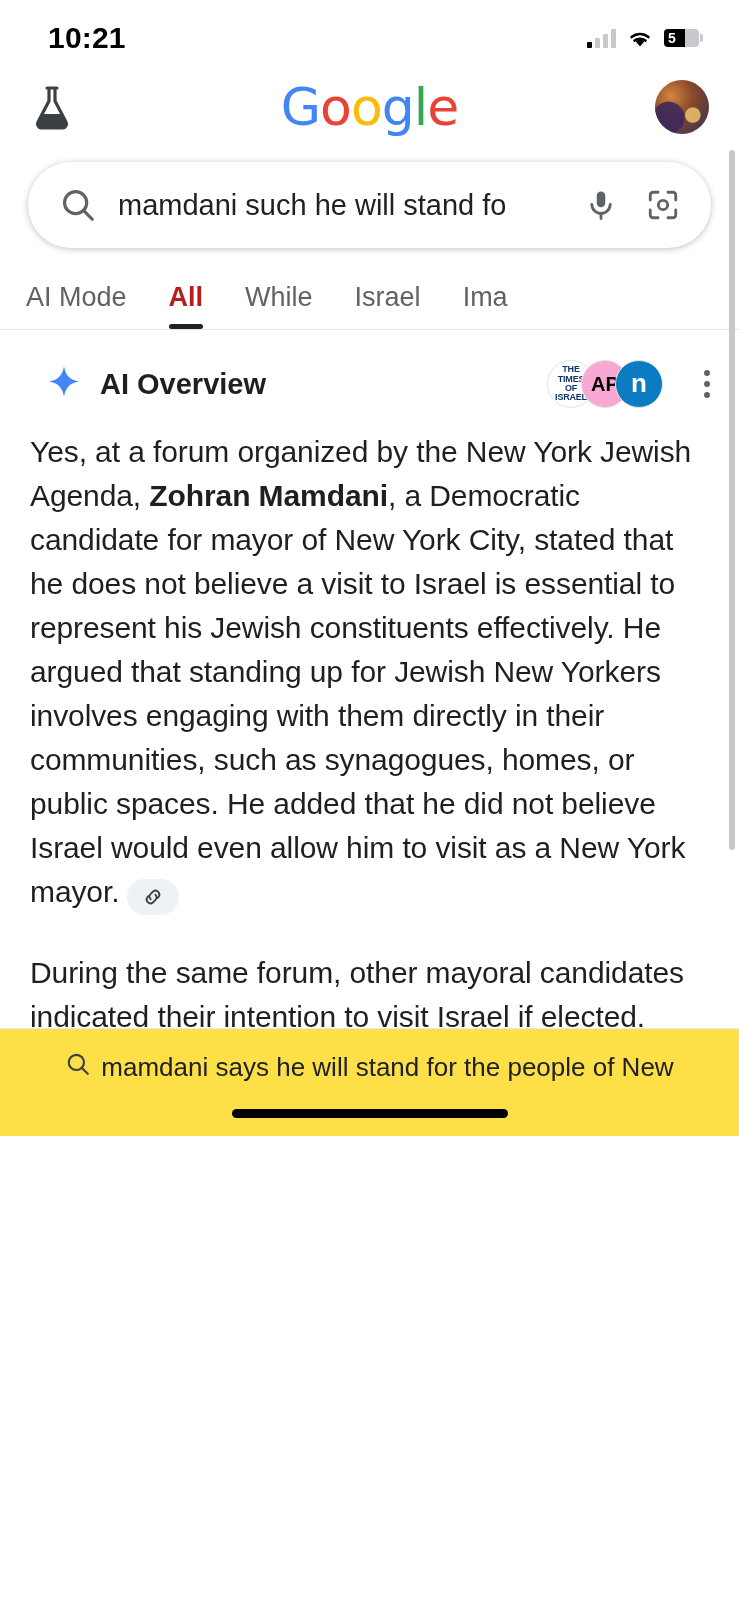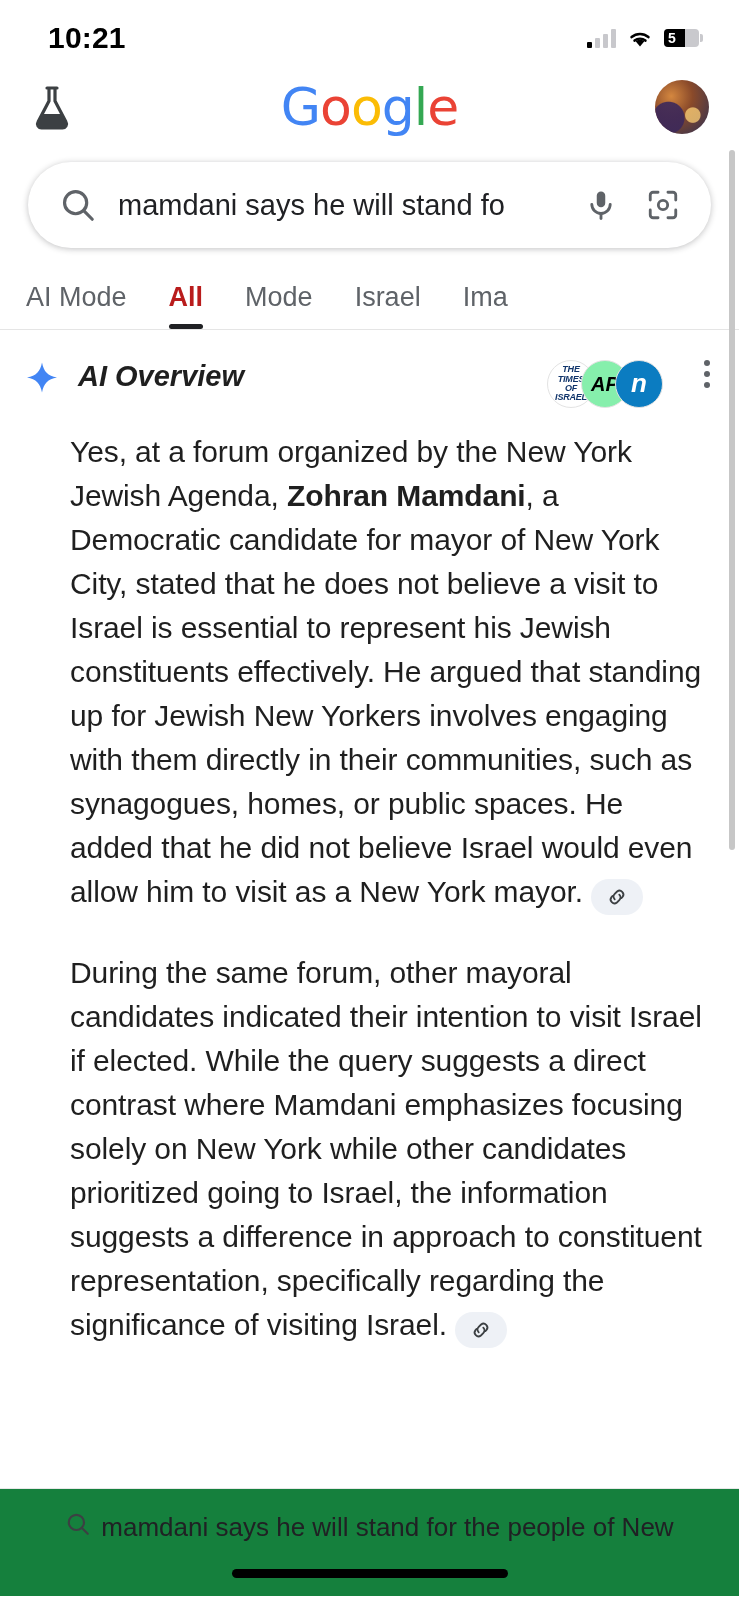--- a/index.html
+++ b/index.html
@@ -5,21 +5,21 @@
   * { box-sizing: border-box; -webkit-font-smoothing: antialiased; }
   html, body {
     margin: 0; padding: 0;
     width: 739px; height: 1600px;
     background: #ffffff;
     font-family: "Liberation Sans", sans-serif;
     overflow: hidden;
   }
   .phone {
     position: relative;
-    width: 739px; height: 1596px;
+    width: 739px; height: 1136px;
     background: #ffffff;
     overflow: hidden;
   }
 
   
   .statusbar {
     height: 64px;
     display: flex;
     align-items: center;
     justify-content: space-between;
@@ -172,52 +172,51 @@
     position: absolute;
     left: 0; right: 0; bottom: 0;
     height: 5px;
     background: #202124;
     border-radius: 3px;
   }
 
   
   .ai-head {
     display: flex;
-    align-items: flex-start;
-    padding: 30px 26px 0 22px;
+    align-items: center;
+    padding: 30px 26px 0 44px;
     gap: 16px;
-    font-style: italic;
   }
   .ai-spark { width: 40px; height: 40px; flex: none; }
   .ai-title {
     font-size: 29px;
     font-weight: 700;
     color: #1f1f1f;
     flex: 1;
   }
   .src-stack { display: flex; align-items: center; margin-right: 22px; }
   .src-chip {
     width: 48px; height: 48px;
     border-radius: 50%;
-    background: #86efac;
+    background: #f9a8d4;
     border: 1px solid #e3e3e3;
     display: flex; align-items: center; justify-content: center;
     font-size: 9px; font-weight: 700; text-align: center;
     overflow: hidden;
     line-height: 1.05;
   }
   .src-chip + .src-chip { margin-left: -14px; }
   .src-1 { color: #11356b; background: #fff; }
   .src-1 b { display:block; font-size: 9px; letter-spacing:-.2px;}
   .src-2 { color: #000; font-size: 20px; font-weight: 800; }
   .src-3 { background: #0b7cc1; color: #fff; font-size: 26px; font-weight: 700; }
   .kebab { width: 12px; display: flex; flex-direction: column; gap: 5px; align-items: center; }
   .kebab i { width: 6px; height: 6px; border-radius: 50%; background: #5f6368; display: block; }
 
-  .ai-body { padding: 22px 30px 0 30px; margin-left: 40px; }
+  .ai-body { padding: 22px 30px 0 30px; }
   .ai-p {
     font-size: 30px;
     line-height: 44px;
     color: #1f1f1f;
     margin: 0 0 36px 0;
     letter-spacing: -0.1px;
   }
   .ai-p b { font-weight: 700; }
   .linkchip {
     display: inline-flex;
@@ -228,21 +227,21 @@
     background: #eef1f6;
     vertical-align: -6px;
     margin-left: 8px;
   }
 
   
   .bottombar {
     position: absolute;
     left: 0; right: 0; bottom: 0;
     height: 108px;
-    background: #15803d;
+    background: #fde047;
     border-top: 1px solid #e8e8e8;
   }
   .bb-search {
     display: flex;
     align-items: center;
     justify-content: center;
     gap: 10px;
     padding-top: 22px;
     font-size: 26px;
     color: #202124;
@@ -313,21 +312,21 @@
   </div>
 
   <div class="searchwrap">
     <div class="searchbar">
       <div class="sb-icon">
         <svg width="38" height="38" viewBox="0 0 24 24">
           <circle cx="10.5" cy="10.5" r="7" fill="none" stroke="#5f6368" stroke-width="2"></circle>
           <line x1="15.6" y1="15.6" x2="21" y2="21" stroke="#5f6368" stroke-width="2" stroke-linecap="round"></line>
         </svg>
       </div>
-      <div class="sb-query" title="Search">mamdani says he will stand fo</div>
+      <div class="sb-query" title="Search">mamdani such he will stand fo</div>
       <div class="sb-icon">
         <svg width="34" height="34" viewBox="0 0 24 24">
           <rect x="9" y="2.5" width="6" height="11" rx="3" fill="#5f6368"></rect>
           <path d="M5.5 11.5 a6.5 6.5 0 0 0 13 0" fill="none" stroke="#5f6368" stroke-width="2" stroke-linecap="round"></path>
           <line x1="12" y1="18" x2="12" y2="21.5" stroke="#5f6368" stroke-width="2" stroke-linecap="round"></line>
         </svg>
       </div>
       <div class="sb-icon">
         <svg width="34" height="34" viewBox="0 0 24 24">
           <path d="M3 8.5 V5 a2 2 0 0 1 2-2 h3.5" fill="none" stroke="#5f6368" stroke-width="2" stroke-linecap="round"></path>
@@ -336,21 +335,21 @@
           <path d="M8.5 21 H5 a2 2 0 0 1-2-2 v-3.5" fill="none" stroke="#5f6368" stroke-width="2" stroke-linecap="round"></path>
           <circle cx="12" cy="12" r="3.3" fill="none" stroke="#5f6368" stroke-width="2"></circle>
         </svg>
       </div>
     </div>
   </div>
 
   <div class="tabs">
     <div class="tab">AI Mode</div>
     <div class="tab active">All</div>
-    <div class="tab">Mode</div>
+    <div class="tab">While</div>
     <div class="tab">Israel</div>
     <div class="tab">Ima</div>
   </div>
 
   <div class="ai-head">
     <div class="ai-spark">
       <svg width="40" height="40" viewBox="0 0 24 24">
         <path d="M12 1.5 c1.1 5.6 3.4 8 9 9 -5.6 1.1 -7.9 3.4 -9 9 -1.1-5.6-3.4-7.9-9-9 5.6-1.1 7.9-3.4 9-9z" fill="#4285F4"></path>
       </svg>
     </div>

